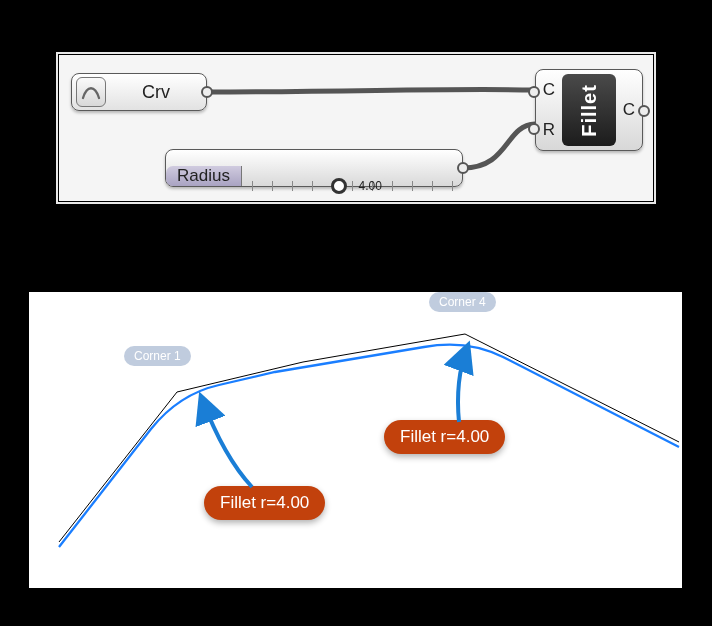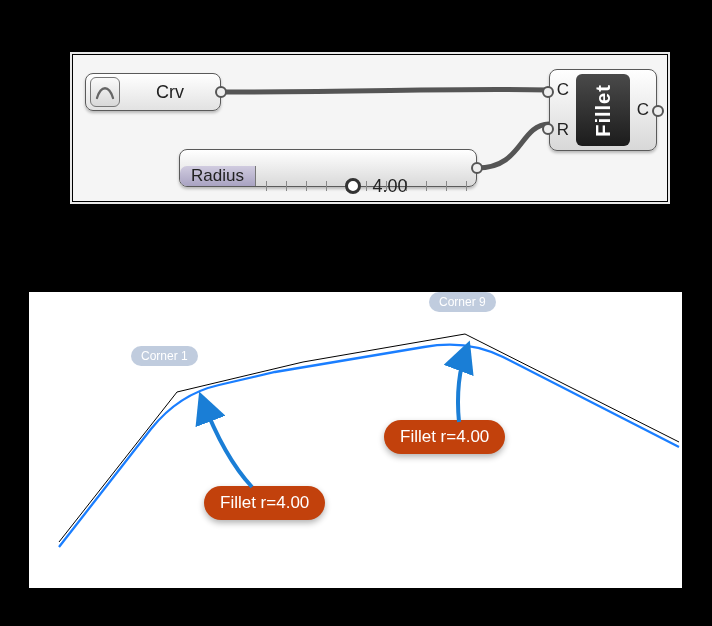--- a/index.html
+++ b/index.html
@@ -9,21 +9,21 @@
     height: 626px;
     font-family: Arial, Helvetica, sans-serif;
     position: relative;
     overflow: hidden;
   }
 
   
   .gh-canvas {
     position: absolute;
     top: 54px;
-    left: 72px;
+    left: 58px;
     width: 596px;
     height: 148px;
     background: #f5f5f5;
     border: 1px solid #000;
     box-shadow: 0 0 0 2px #e8e8e8, 0 4px 8px rgba(0,0,0,.15);
   }
 
   
   .wire { position: absolute; stroke: #555; stroke-width: 5; fill: none; stroke-linecap: round; }
 
@@ -92,21 +92,21 @@
   .slider-handle {
     position: absolute;
     width: 16px; height: 16px;
     border: 3px solid #333;
     background: #fff;
     border-radius: 50%;
     top: 50%; transform: translate(-50%,-50%);
   }
   .slider-value {
     position: absolute; top: 50%; transform: translateY(-50%);
-    font-size: 18px; color: #222;
+    font-size: 12px; color: #222;
   }
   .slider-out-grip {
     position: absolute; right: -7px; top: 50%; transform: translateY(-50%);
     width: 12px; height: 12px; border: 2px solid #555; border-radius: 50%;
     background: #eee;
   }
 
   
   .fillet-comp {
     position: absolute;
@@ -255,22 +255,22 @@
 
     <path d="M 30 255
              L 122 137
              Q 150 102 190 93
              L 246 80
              L 395 55
              Q 438 47 474 65
              L 650 155" stroke="#1a7eff" stroke-width="2.3" fill="none"></path>
   </svg>
 
-  <div class="vp-label" style="left:102px; top:54px;">Corner 1</div>
-  <div class="vp-label" style="left:400px; top:0px;">Corner 9</div>
+  <div class="vp-label" style="left:95px; top:54px;">Corner 1</div>
+  <div class="vp-label" style="left:400px; top:0px;">Corner 4</div>
 
   <div class="callout" style="left:175px; top:194px;">Fillet r=4.00</div>
   <svg class="arrow-svg" style="left:155px; top:95px; width:100px; height:110px;">
     <defs>
       <marker id="ah1" markerWidth="8" markerHeight="8" refX="6" refY="4" orient="auto">
         <path d="M0,0 L8,4 L0,8 Z" fill="#1a7ed6"></path>
       </marker>
     </defs>
     <path d="M 68 100 Q 40 70 18 12" stroke="#1a7ed6" stroke-width="4" fill="none" marker-end="url(#ah1)"></path>
   </svg>

